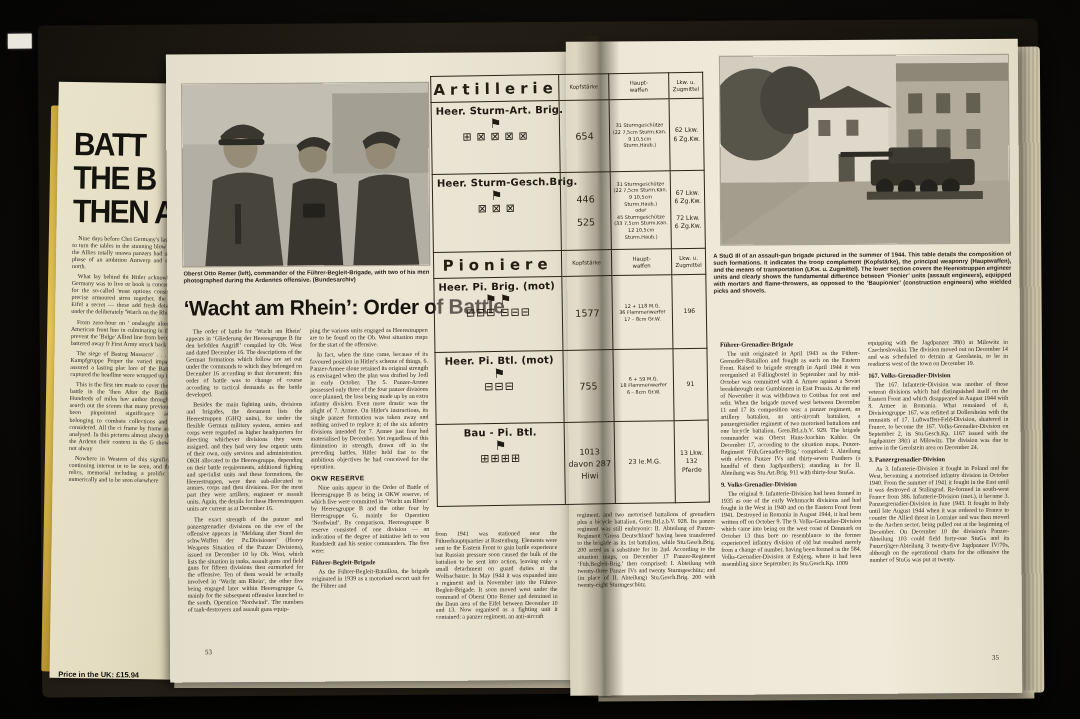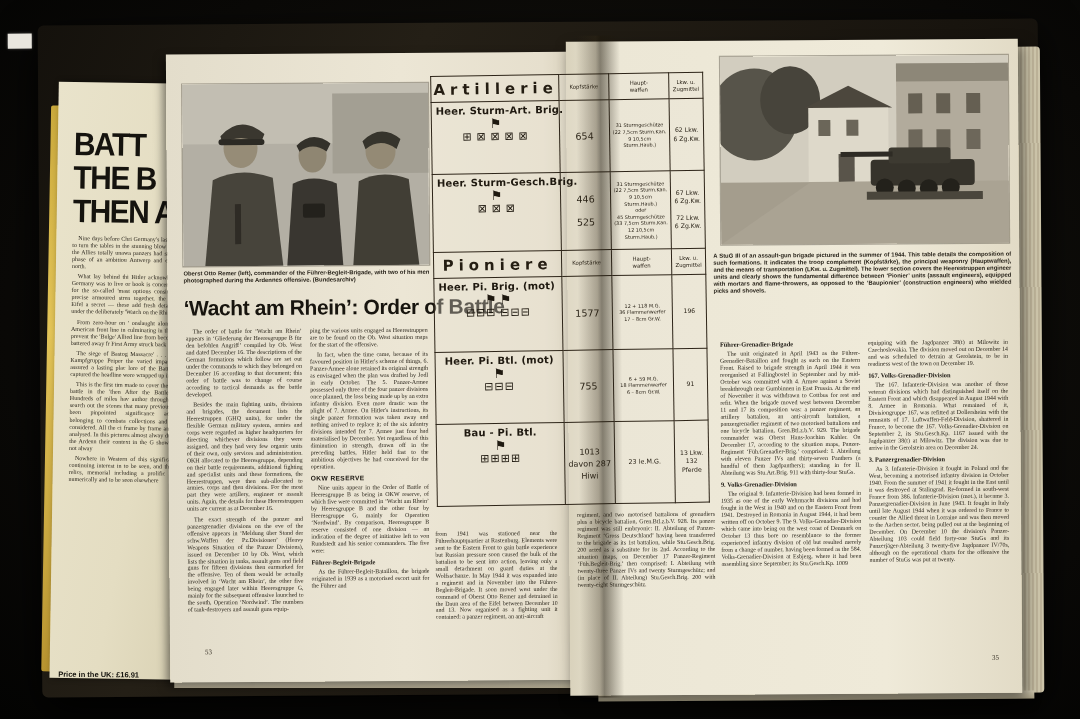--- a/index.html
+++ b/index.html
@@ -64,21 +64,21 @@
       </div>
       <div class="flap-body">
         <p>Nine days before Chri Germany's last card, on to turn the tables in the stunning blow he struck the Allies totally unawa panzers had still not cr phase of an ambitiou Antwerp and cutting of north.</p>
         <p>What lay behind thi Hitler acknowledged w Germany was to live or book is concerned with for the so-called 'mast options considered, th precise armoured stren together, the measure Eifel a secret — these add fresh detail to the under the deliberately 'Watch on the Rhine'.</p>
         <p>From zero-hour on ' onslaught along eighty American front line in culminating in the atta to prevent the 'Bulge' Allied line from becom Army battered away fr First Army struck back</p>
         <p>The siege of Bastog Massacre' . . . Skorzen Kampfgruppe Peiper the varied impact of th assured a lasting plac lore of the Battle of th captured the headline were wrapped up in pl</p>
         <p>This is the first tim made to cover the enti the battle in the 'then After the Battle publis Hundreds of miles hav author throughout eve search out the scenes that many previously now been pinpointed significance according belonging to combata collections and private considered. All the ci frame by frame and c and analysed. In this pictures almost alway depicting the Ardenn their context in the G shown to be not alway</p>
         <p>Nowhere in Western of this significance th continuing interest in to be seen, and the b the relics, memorial including a prolific a both numerically and to be seen elsewhere</p>
       </div>
     </div>
-    <div class="price-label">Price in the UK: £16.91</div>
+    <div class="price-label">Price in the UK: £15.94</div>
 
     <div class="page left-page">
       <svg class="photo" style="left:16px;top:30px;" width="246" height="182" viewBox="0 0 246 182">
         <rect width="246" height="182" fill="#b3afa4"></rect>
         <rect width="246" height="60" fill="#c2beb2"></rect>
         <rect x="150" y="10" width="96" height="80" fill="#a39f93"></rect>
 
         <ellipse cx="58" cy="64" rx="17" ry="20" fill="#968c77"></ellipse>
         <path d="M38 52 Q58 30 82 50 L78 60 Q58 48 40 60 Z" fill="#3a372f"></path>
         <rect x="36" y="55" width="46" height="6" rx="3" fill="#2c2a24"></rect>

